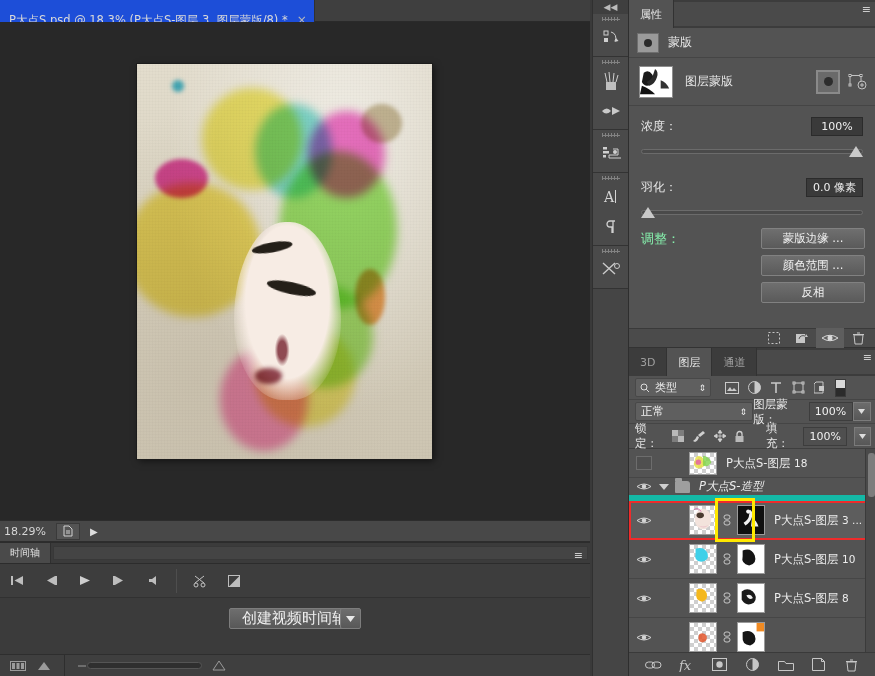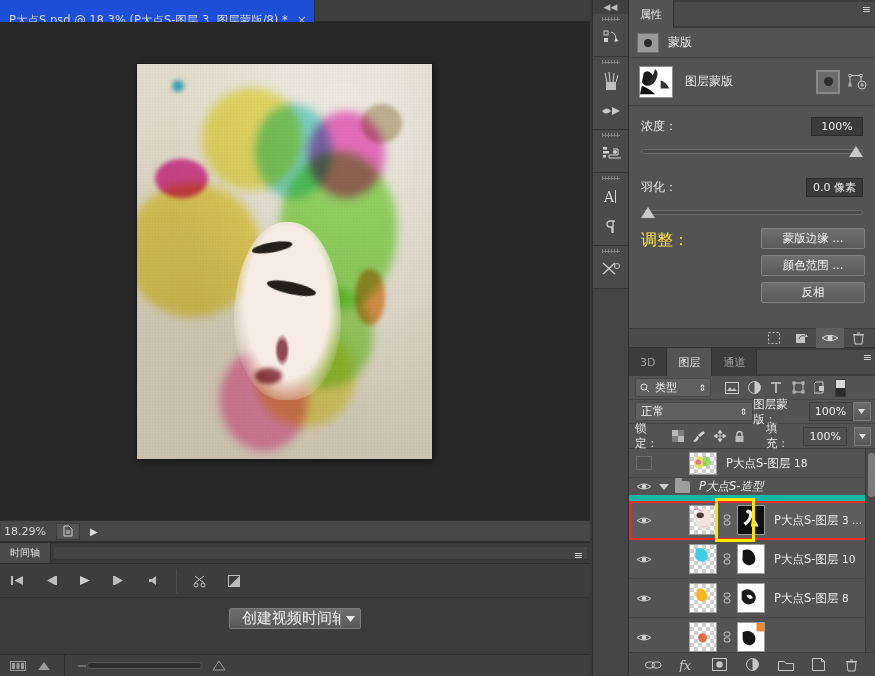--- a/index.html
+++ b/index.html
@@ -198,21 +198,21 @@
     position:absolute; left:0; right:0; top:6px; height:5px;
     background:#4a4a4a; border:1px solid #6b6b6b; border-radius:3px;
   }
   .knob{
     position:absolute; top:3px; width:0; height:0;
     border-left:7px solid transparent; border-right:7px solid transparent;
     border-bottom:11px solid #c9c9c9;
   }
 
   .adjust{ padding:4px 10px 0 12px; position:relative; height:86px; }
-  .adjust .al{ font-size:16px; color:#fde047; position:absolute; left:12px; top:6px; }
+  .adjust .al{ font-size:13px; color:#86efac; position:absolute; left:12px; top:6px; }
   .btn{
     position:absolute; right:10px; width:104px; height:21px;
     background:linear-gradient(#6f6f6f,#5a5a5a); border:1px solid #818181; border-radius:2px;
     color:#f0f0f0; font-size:11.5px; display:flex; align-items:center; justify-content:center;
   }
   .prop-foot{
     position:absolute; left:0; top:328px; width:247px; height:20px;
     background:#4b4b4b; border-top:1px solid #3a3a3a; border-bottom:1px solid #333;
     display:flex; align-items:center; justify-content:flex-end; gap:0; padding-right:4px;
   }

